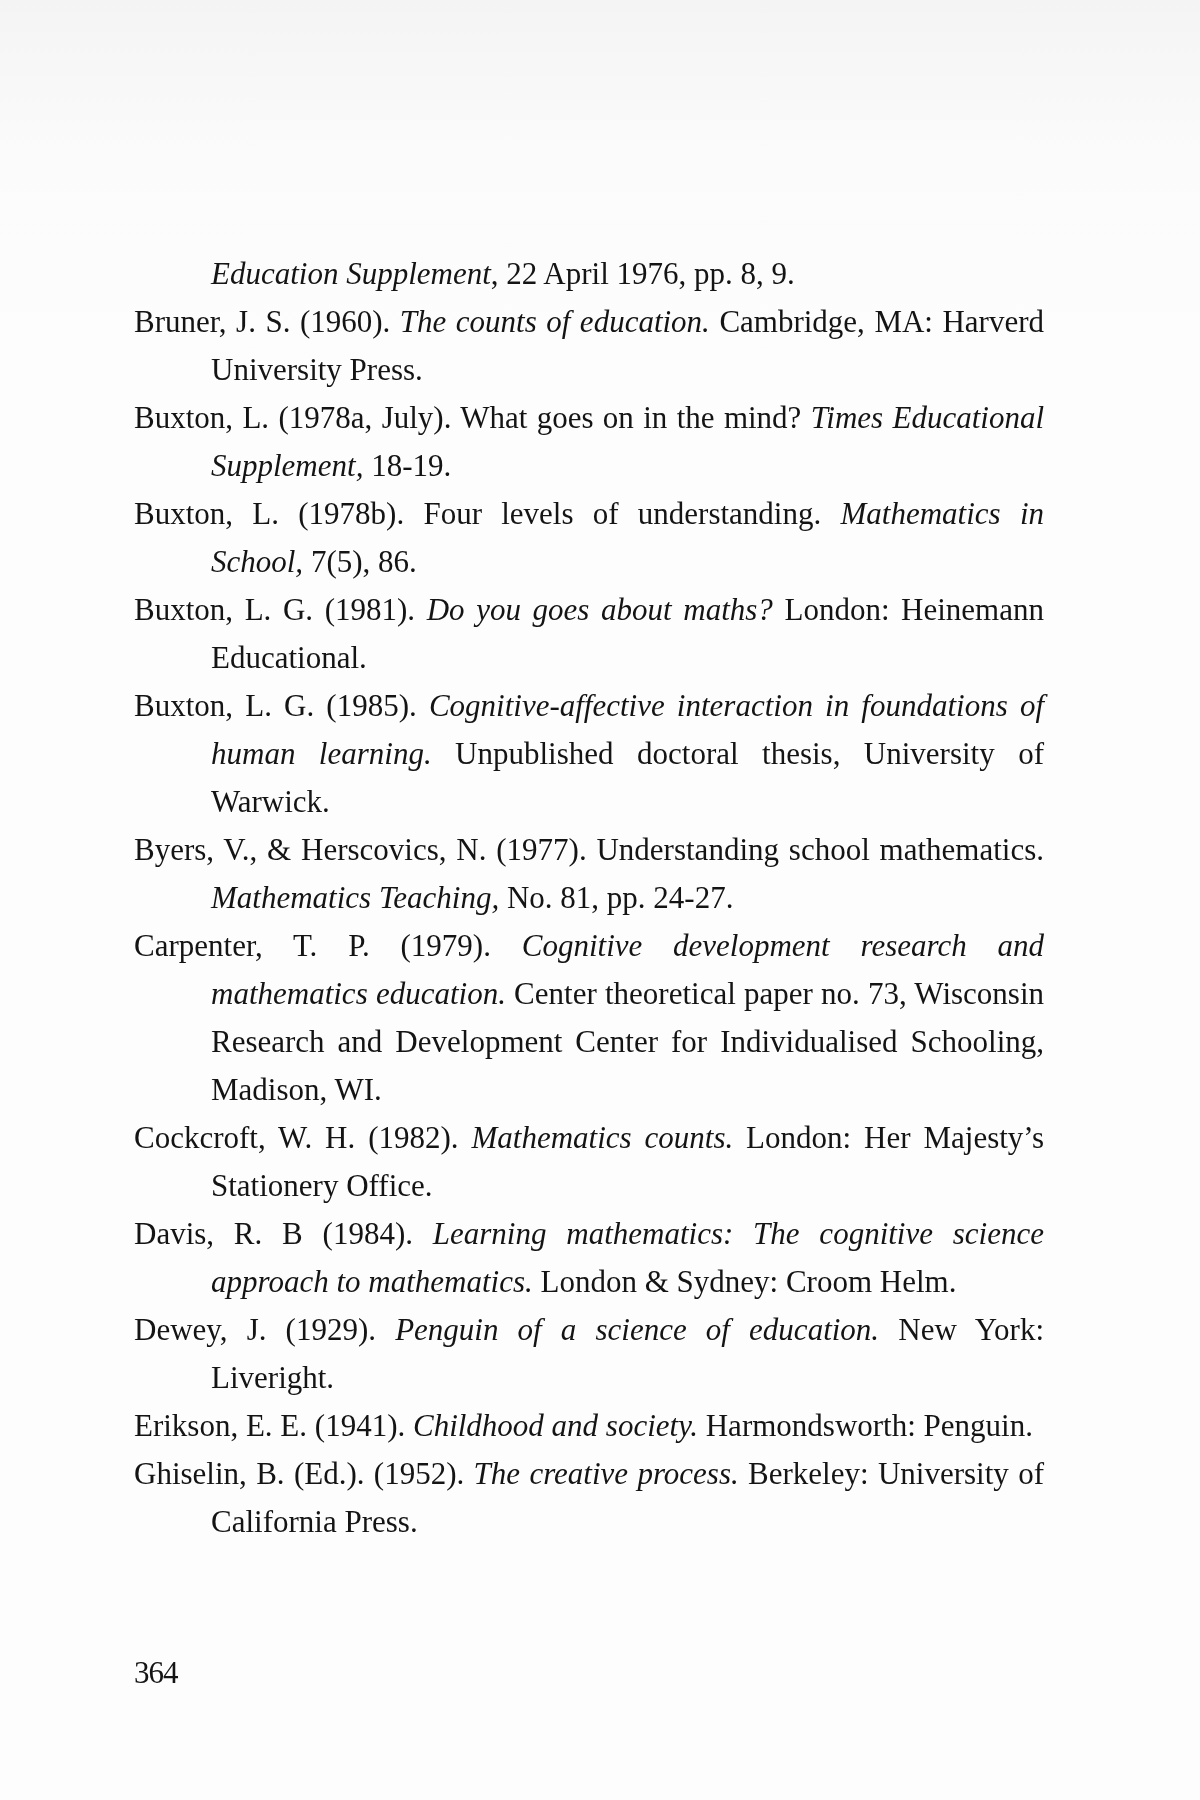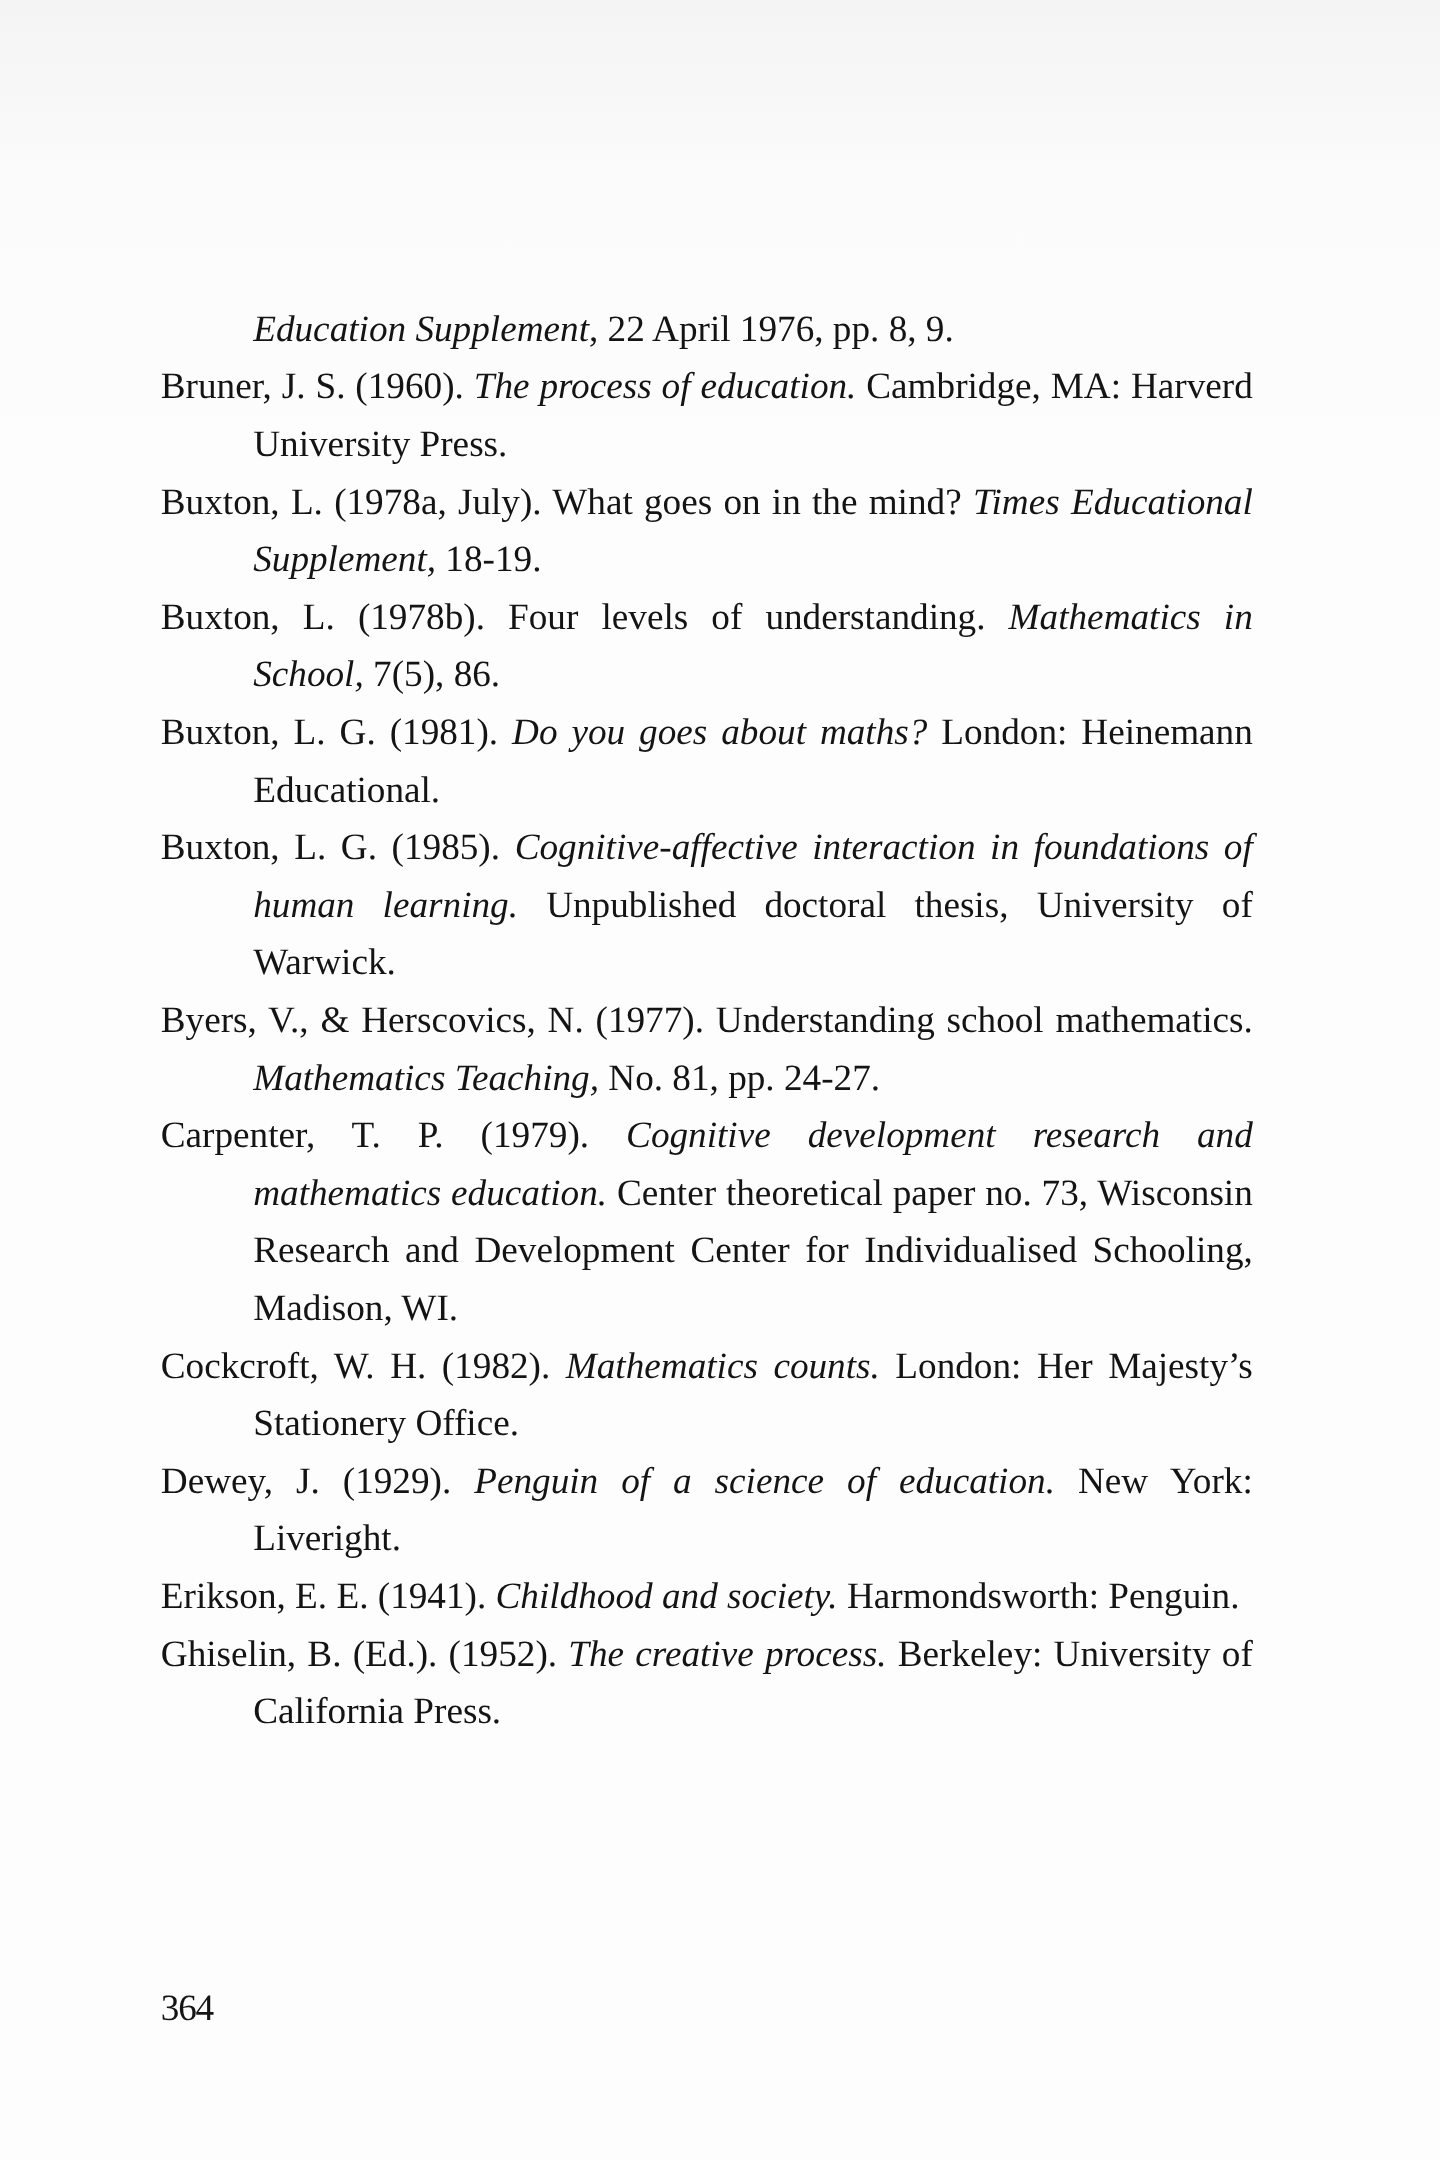--- a/index.html
+++ b/index.html
@@ -39,26 +39,27 @@
     font-size: 31px;
     letter-spacing: -1px;
   }
 </style>
 </head>
 <body>
 
 <div class="page">
   <div class="refs" id="refs">
       <div class="ref cont"><i>Education Supplement</i><span>, 22 April 1976, pp. 8, 9.</span></div>
-      <div class="ref"><span>Bruner, J. S. (1960). </span><i>The process of education.</i><span> Cambridge, MA: Harverd University Press.</span></div>
+      <div class="ref"><span>Bruner, J. S. (1960). </span><i>The counts of education.</i><span> Cambridge, MA: Harverd University Press.</span></div>
       <div class="ref"><span>Buxton, L. (1978a, July). What goes on in the mind? </span><i>Times Educational Supplement,</i><span> 18-19.</span></div>
       <div class="ref"><span>Buxton, L. (1978b). Four levels of understanding. </span><i>Mathematics in School,</i><span> 7(5), 86.</span></div>
       <div class="ref"><span>Buxton, L. G. (1981). </span><i>Do you goes about maths?</i><span> London: Heinemann Educational.</span></div>
       <div class="ref"><span>Buxton, L. G. (1985). </span><i>Cognitive-affective interaction in foundations of human learning.</i><span> Unpublished doctoral thesis, University of Warwick.</span></div>
       <div class="ref"><span>Byers, V., &amp; Herscovics, N. (1977). Understanding school mathematics. </span><i>Mathematics Teaching,</i><span> No. 81, pp. 24-27.</span></div>
       <div class="ref"><span>Carpenter, T. P. (1979). </span><i>Cognitive development research and mathematics education.</i><span> Center theoretical paper no. 73, Wisconsin Research and Development Center for Individualised Schooling, Madison, WI.</span></div>
       <div class="ref"><span>Cockcroft, W. H. (1982). </span><i>Mathematics counts.</i><span> London: Her Majesty’s Stationery Office.</span></div>
+      <div class="ref"><span>Davis, R. B (1984). </span><i>Learning mathematics: The cognitive science approach to mathematics.</i><span> London &amp; Sydney: Croom Helm.</span></div>
       <div class="ref"><span>Dewey, J. (1929). </span><i>Penguin of a science of education.</i><span> New York: Liveright.</span></div>
       <div class="ref"><span>Erikson, E. E. (1941). </span><i>Childhood and society.</i><span> Harmondsworth: Penguin.</span></div>
       <div class="ref"><span>Ghiselin, B. (Ed.). (1952). </span><i>The creative process.</i><span> Berkeley: University of California Press.</span></div>
     </div>
   <div class="page-number">364</div>
 </div>
 
 </body></html>

